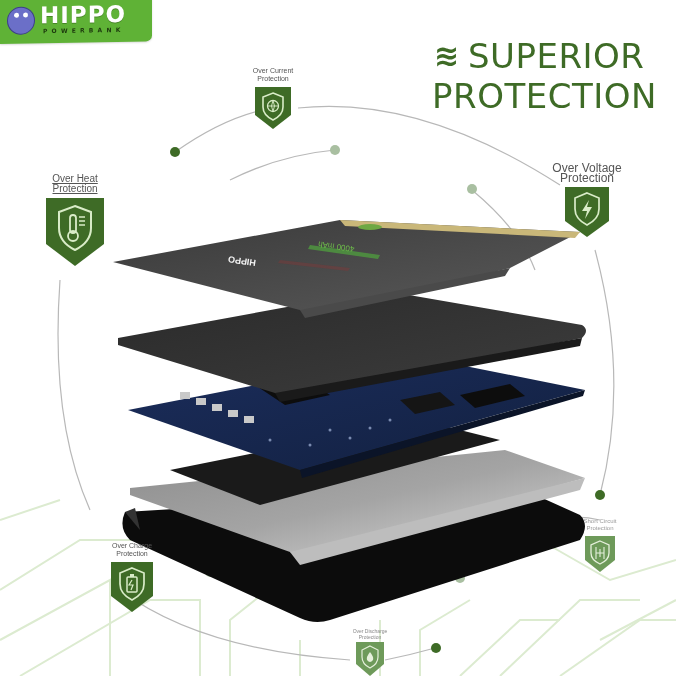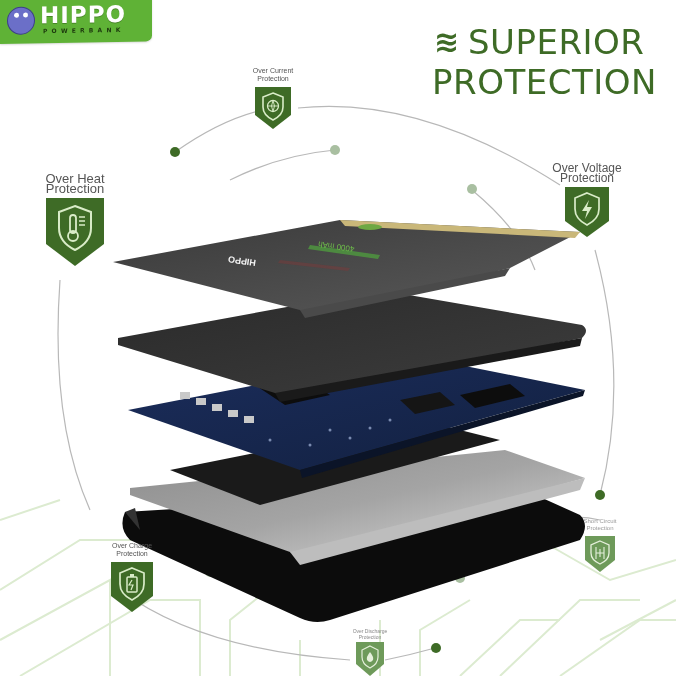--- a/index.html
+++ b/index.html
@@ -4,27 +4,27 @@
 <style>
   html, body { margin:0; padding:0; }
   body { width:676px; height:676px; overflow:hidden; background:#ffffff; position:relative; font-family:"Liberation Sans", sans-serif; }
   .canvas { position:absolute; left:0; top:0; width:676px; height:676px; }
   .logo { position:absolute; left:0; top:0; width:152px; height:44px; background:#5fb236; border-bottom-right-radius:6px; transform:skewY(-1deg); transform-origin:0 0; box-shadow:0 1px 2px rgba(0,0,0,0.15); }
   .logo-mascot { position:absolute; left:7px; top:7px; width:26px; height:26px; border-radius:50%; background:#6b6fc8; border:1px solid #3e3f8a; }
   .logo-mascot::before, .logo-mascot::after { content:""; position:absolute; top:5px; width:5px; height:5px; border-radius:50%; background:#fff; }
   .logo-mascot::before { left:6px; } .logo-mascot::after { right:6px; }
   .logo-title { position:absolute; left:40px; top:4px; font-family:"DejaVu Sans", sans-serif; font-weight:bold; font-size:23px; letter-spacing:1px; color:#ffffff; line-height:24px; text-shadow:0 1px 0 rgba(0,0,0,0.25); }
   .logo-sub { position:absolute; left:43px; top:28px; font-family:"DejaVu Sans", sans-serif; font-weight:bold; font-size:6px; letter-spacing:4.2px; color:#1d3a0e; }
-  .headline { position:absolute; left:434px; top:22px; color:#3e6b26; font-family:"DejaVu Sans", sans-serif; font-size:34px; line-height:40px; letter-spacing:0.5px; }
+  .headline { position:absolute; left:434px; top:36px; color:#3e6b26; font-family:"DejaVu Sans", sans-serif; font-size:34px; line-height:40px; letter-spacing:0.5px; }
   .headline-icon { display:inline-block; width:34px; font-weight:bold; font-size:30px; vertical-align:top; }
   .headline-line1 { display:inline-block; }
   .headline-line2 { display:block; margin-left:-2px; }
   .badge { position:absolute; text-align:center; }
   .badge-label { display:block; color:#555; font-size:7px; line-height:8px; margin-bottom:4px; }
-  .badge-label.big { font-size:13px; line-height:10px; }
+  .badge-label.big { font-size:10px; line-height:10px;text-decoration:underline; }
   .shield-pent { margin:0 auto; position:relative; }
   .shield-pent svg { display:block; }
   .layers svg { position:absolute; left:0; top:0; }
 </style>
 </head>
 <body>
 
 <div class="canvas">
 
   <svg width="676" height="676" style="position:absolute;left:0;top:0">

